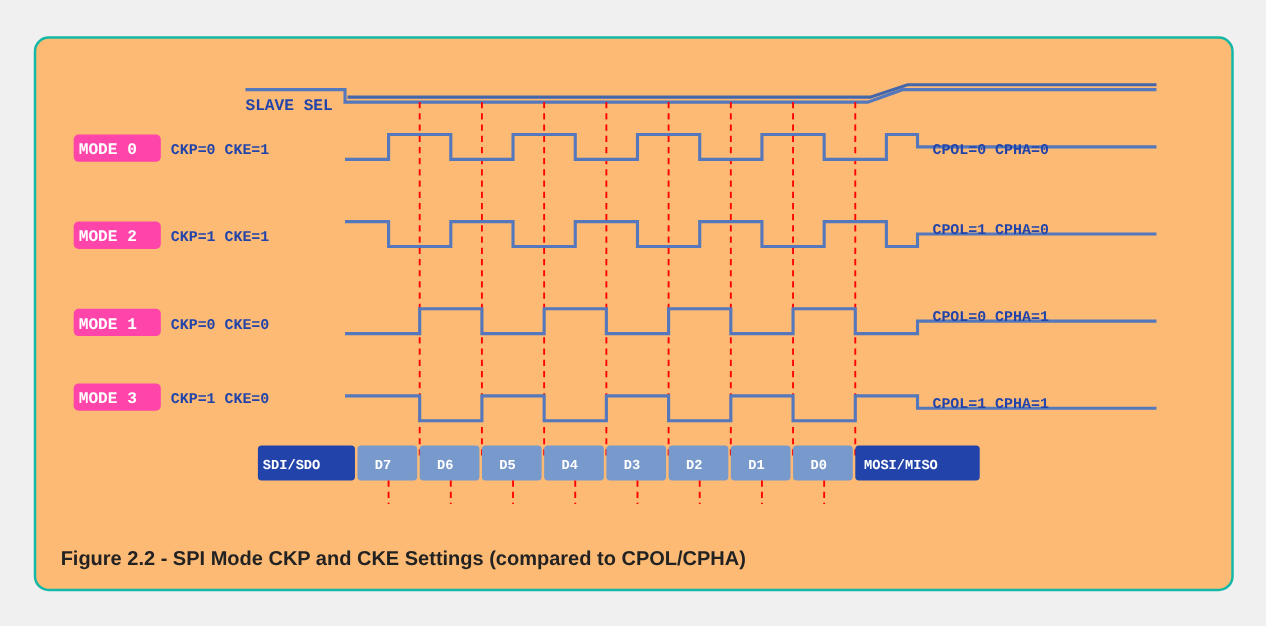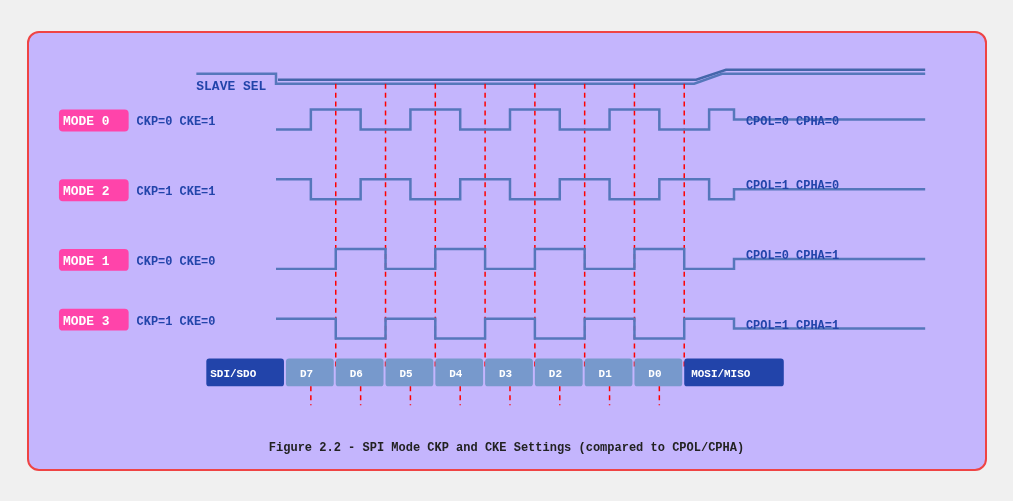--- a/index.html
+++ b/index.html
@@ -6,42 +6,41 @@
     body {
       background: #f0f0f0;
       display: flex;
       align-items: center;
       justify-content: center;
       width: 1013px;
       height: 501px;
       font-family: 'Courier New', Courier, monospace;
     }
     .outer {
-      background: #c4b5fd;
-      border: 2px solid #ef4444;
+      background: #fdba74;
+      border: 2px solid #14b8a6;
       border-radius: 12px;
       width: 960px;
       padding: 18px 20px 14px 20px;
     }
     .diagram-area {
       position: relative;
       width: 100%;
       height: 380px;
     }
     svg.diagram {
       width: 100%;
       height: 100%;
     }
     .caption {
-      text-align: center;
-      font-size: 12px;
+      font-size: 16px;
       font-weight: bold;
       color: #222;
       margin-top: 10px;
-      font-family: Liberation Mono, monospace;
+      font-family: Liberation Sans, sans-serif;
     }
   </style>
 </head>
 <body>
 
 <div class="outer">
   <div class="diagram-area">
     <svg class="diagram" viewBox="0 0 920 380">
 
       <text x="148" y="38" font-family="Courier New" font-size="13" font-weight="bold" fill="#2244aa">SLAVE SEL</text>

